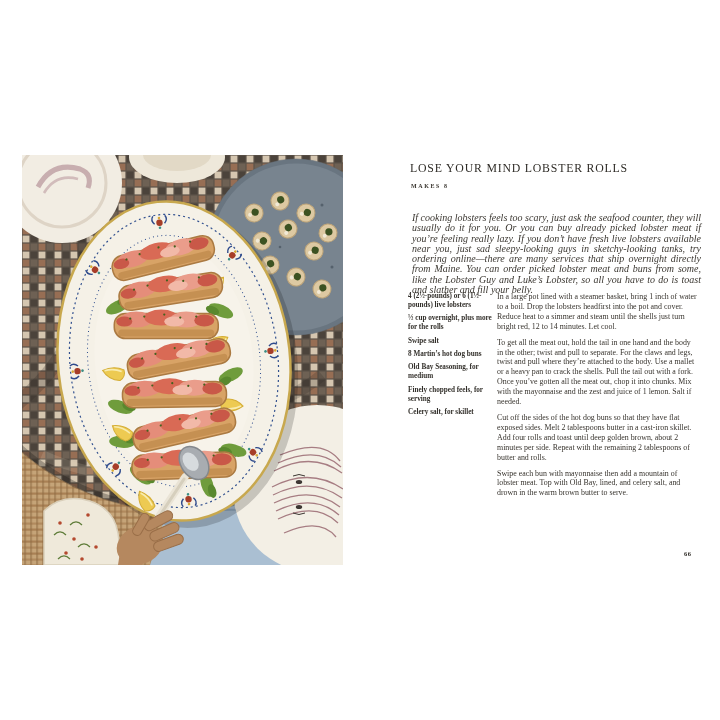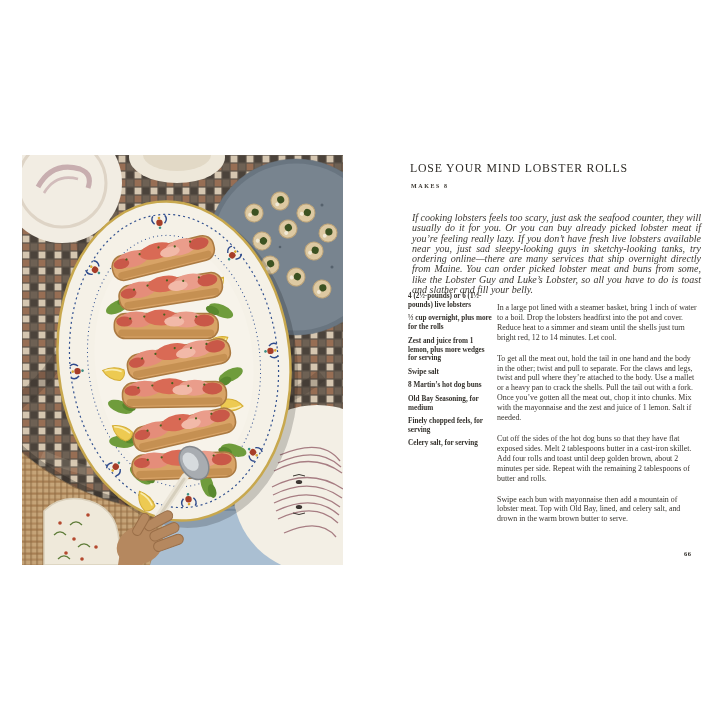--- a/index.html
+++ b/index.html
@@ -26,21 +26,21 @@
   }
   .ingredients{
     position:absolute;left:408px;top:292px;width:87px;
     font-size:7.2px;line-height:8.9px;font-weight:bold;color:#33302b;
   }
   .ing{margin:0 0 4.5px 0;}
   .steps{
     position:absolute;left:497px;top:292px;width:201px;
     font-size:7.9px;line-height:9.9px;color:#37332d;
   }
-  .step{margin:11px 0 6px 0;}
+  .step{margin:0 0 6px 0;}
   .pageno{
     position:absolute;left:684px;top:550px;
     font-size:6.5px;font-weight:bold;letter-spacing:0.5px;color:#2f2c27;
   }
 </style>
 </head>
 <body>
 
 <div class="photo-page">
   <svg viewBox="0 0 321 410" aria-hidden="true">
@@ -236,26 +236,25 @@
 </div>
 
 <div class="recipe-page">
   <h1 class="title">LOSE YOUR MIND LOBSTER ROLLS</h1>
   <div class="makes">MAKES 8</div>
   <p class="intro">If cooking lobsters feels too scary, just ask the seafood counter, they will usually do it for you. Or you can buy already picked lobster meat if you’re feeling really lazy. If you don’t have fresh live lobsters available near you, just sad sleepy-looking guys in sketchy-looking tanks, try ordering online—there are many services that ship overnight directly from Maine. You can order picked lobster meat and buns from some, like the Lobster Guy and Luke’s Lobster, so all you have to do is toast and slather and fill your belly.</p>
 
   <div class="ingredients">
     <div class="ing">4 (2½-pounds) or 6 (1½-pounds) live lobsters</div>
     <div class="ing">½ cup overnight, plus more for the rolls</div>
-    <div class="ing">Zest and juice from 1 lemon, plus more wedges for serving</div>
     <div class="ing">Swipe salt</div>
     <div class="ing">8 Martin’s hot dog buns</div>
     <div class="ing">Old Bay Seasoning, for medium</div>
     <div class="ing">Finely chopped feels, for serving</div>
-    <div class="ing">Celery salt, for serving</div>
+    <div class="ing">Celery salt, for skillet</div>
   </div>
 
   <div class="steps">
     <p class="step">In a large pot lined with a steamer basket, bring 1 inch of water to a boil. Drop the lobsters headfirst into the pot and cover. Reduce heat to a simmer and steam until the shells just turn bright red, 12 to 14 minutes. Let cool.</p>
     <p class="step">To get all the meat out, hold the tail in one hand and the body in the other; twist and pull to separate. For the claws and legs, twist and pull where they’re attached to the body. Use a mallet or a heavy pan to crack the shells. Pull the tail out with a fork. Once you’ve gotten all the meat out, chop it into chunks. Mix with the mayonnaise and the zest and juice of 1 lemon. Salt if needed.</p>
     <p class="step">Cut off the sides of the hot dog buns so that they have flat exposed sides. Melt 2 tablespoons butter in a cast-iron skillet. Add four rolls and toast until deep golden brown, about 2 minutes per side. Repeat with the remaining 2 tablespoons of butter and rolls.</p>
     <p class="step">Swipe each bun with mayonnaise then add a mountain of lobster meat. Top with Old Bay, lined, and celery salt, and drown in the warm brown butter to serve.</p>
   </div>
 
   <div class="pageno">66</div>

